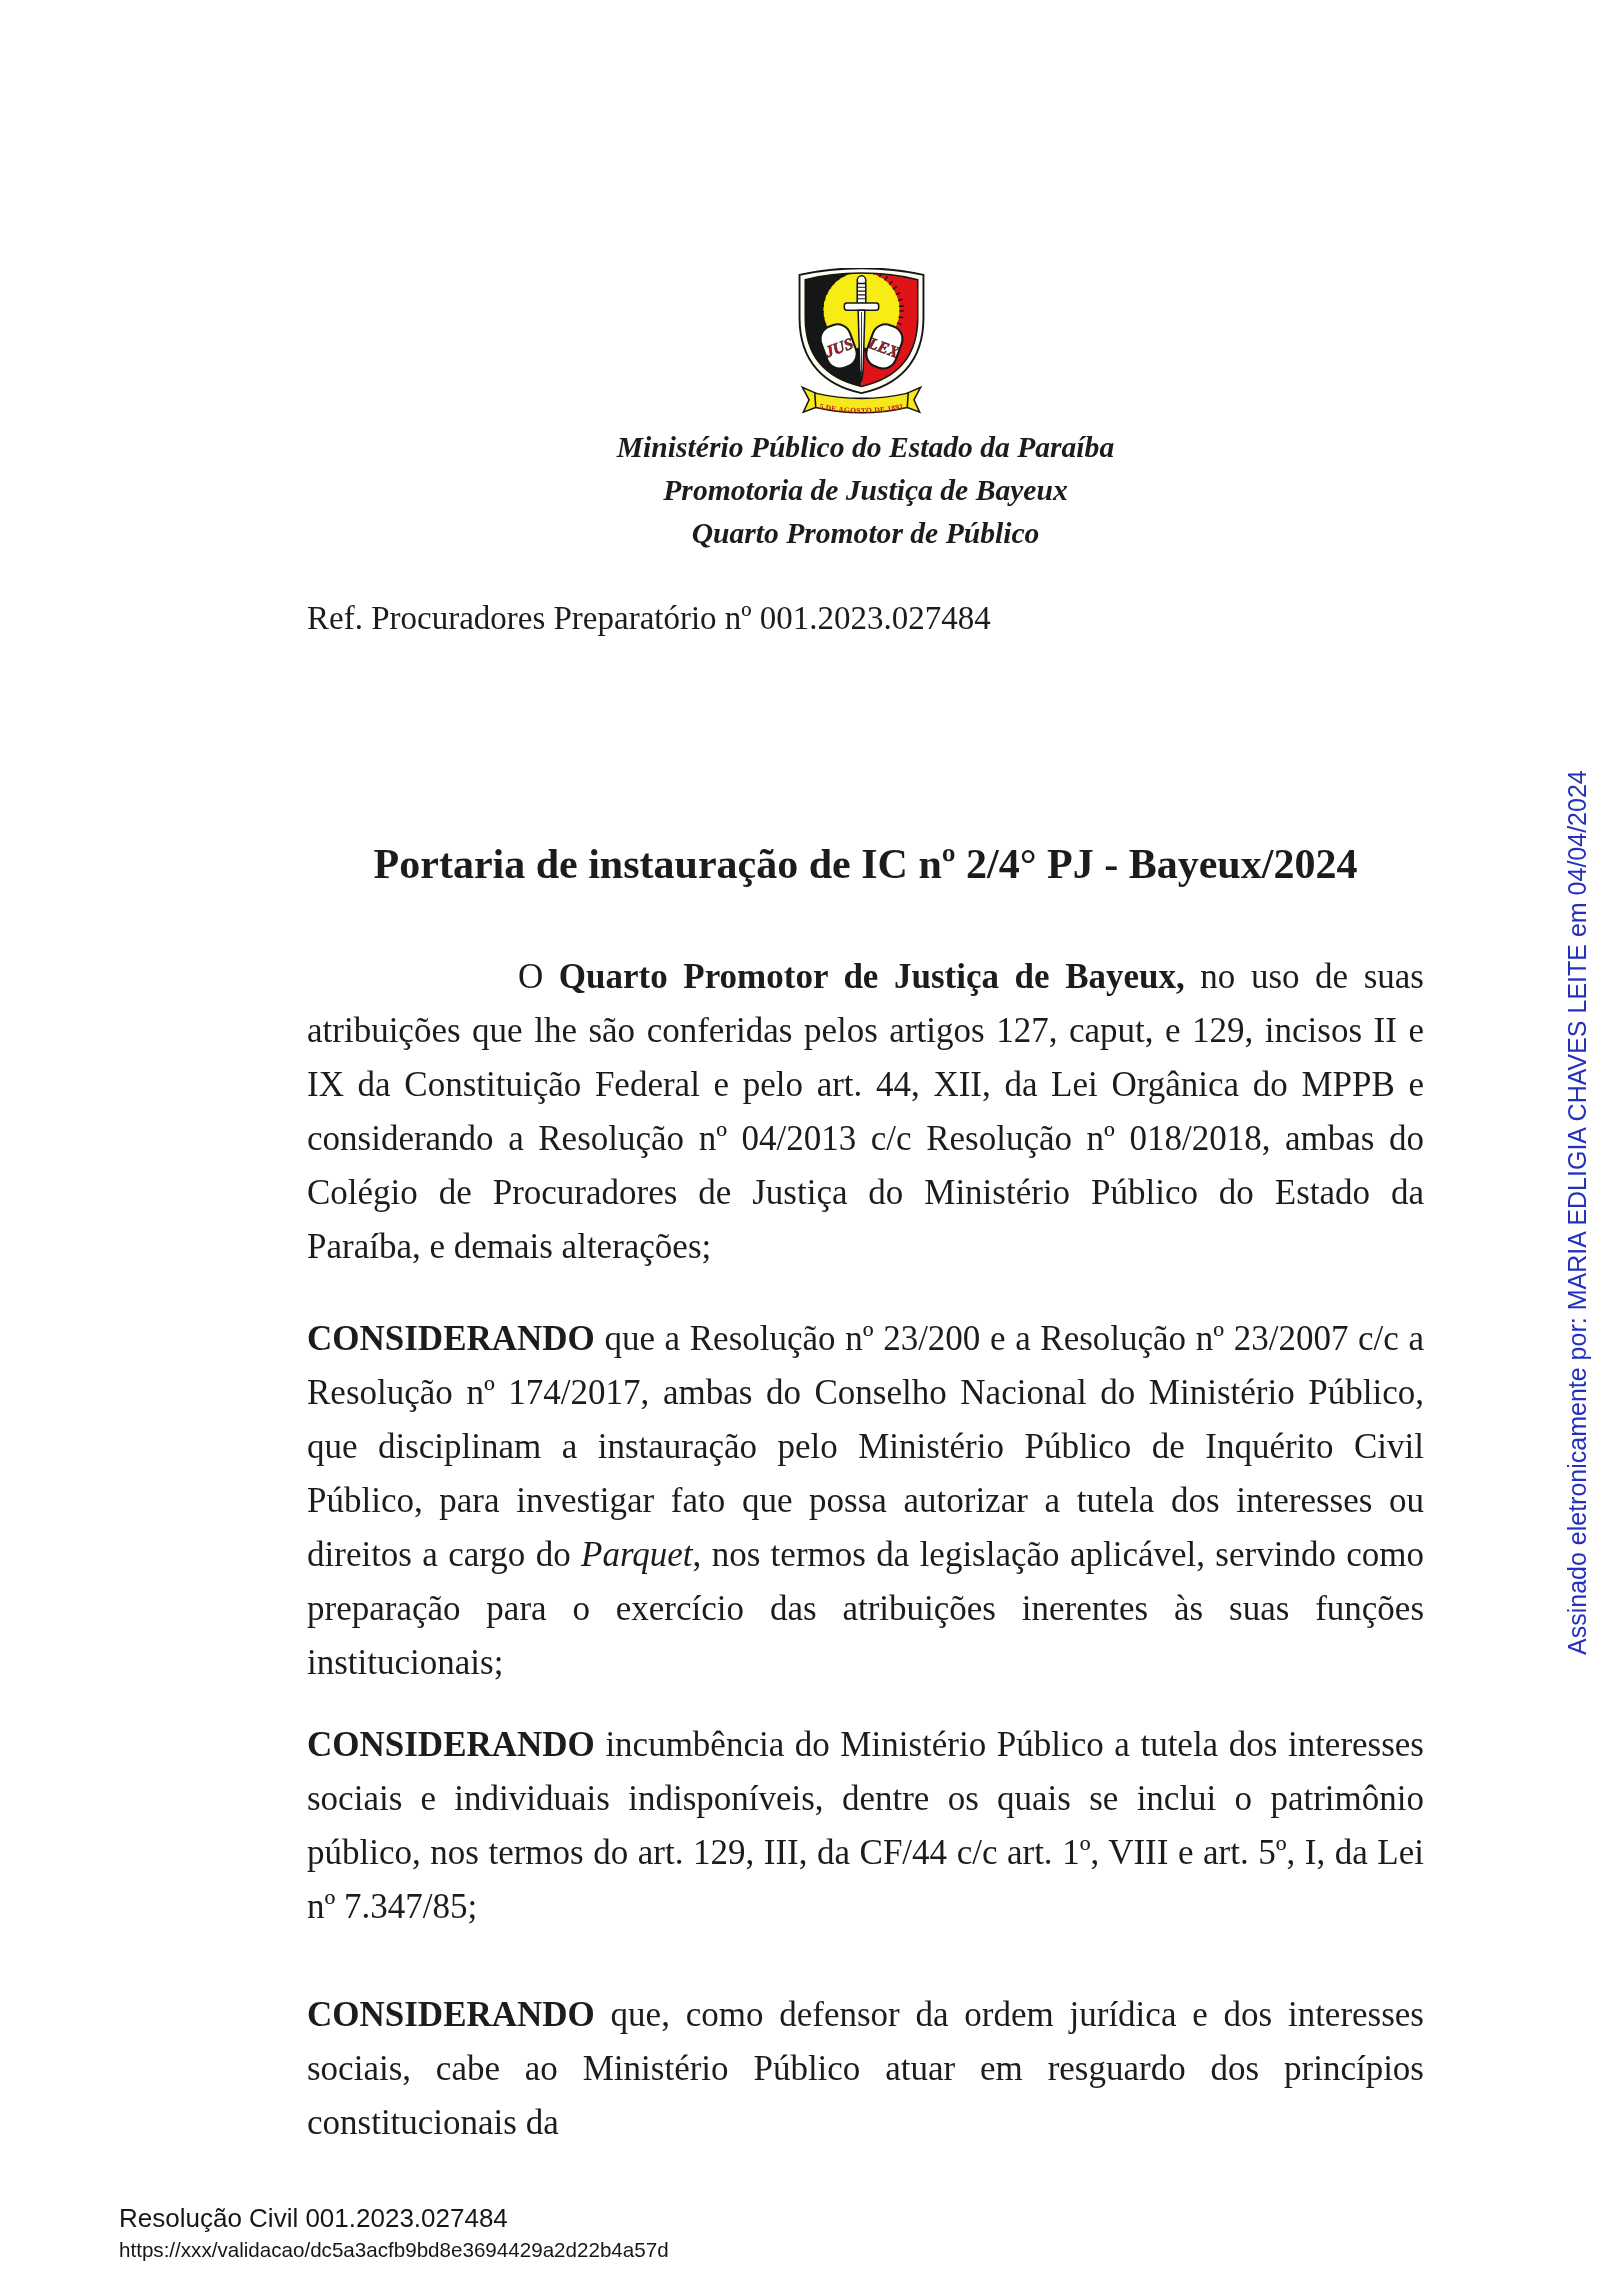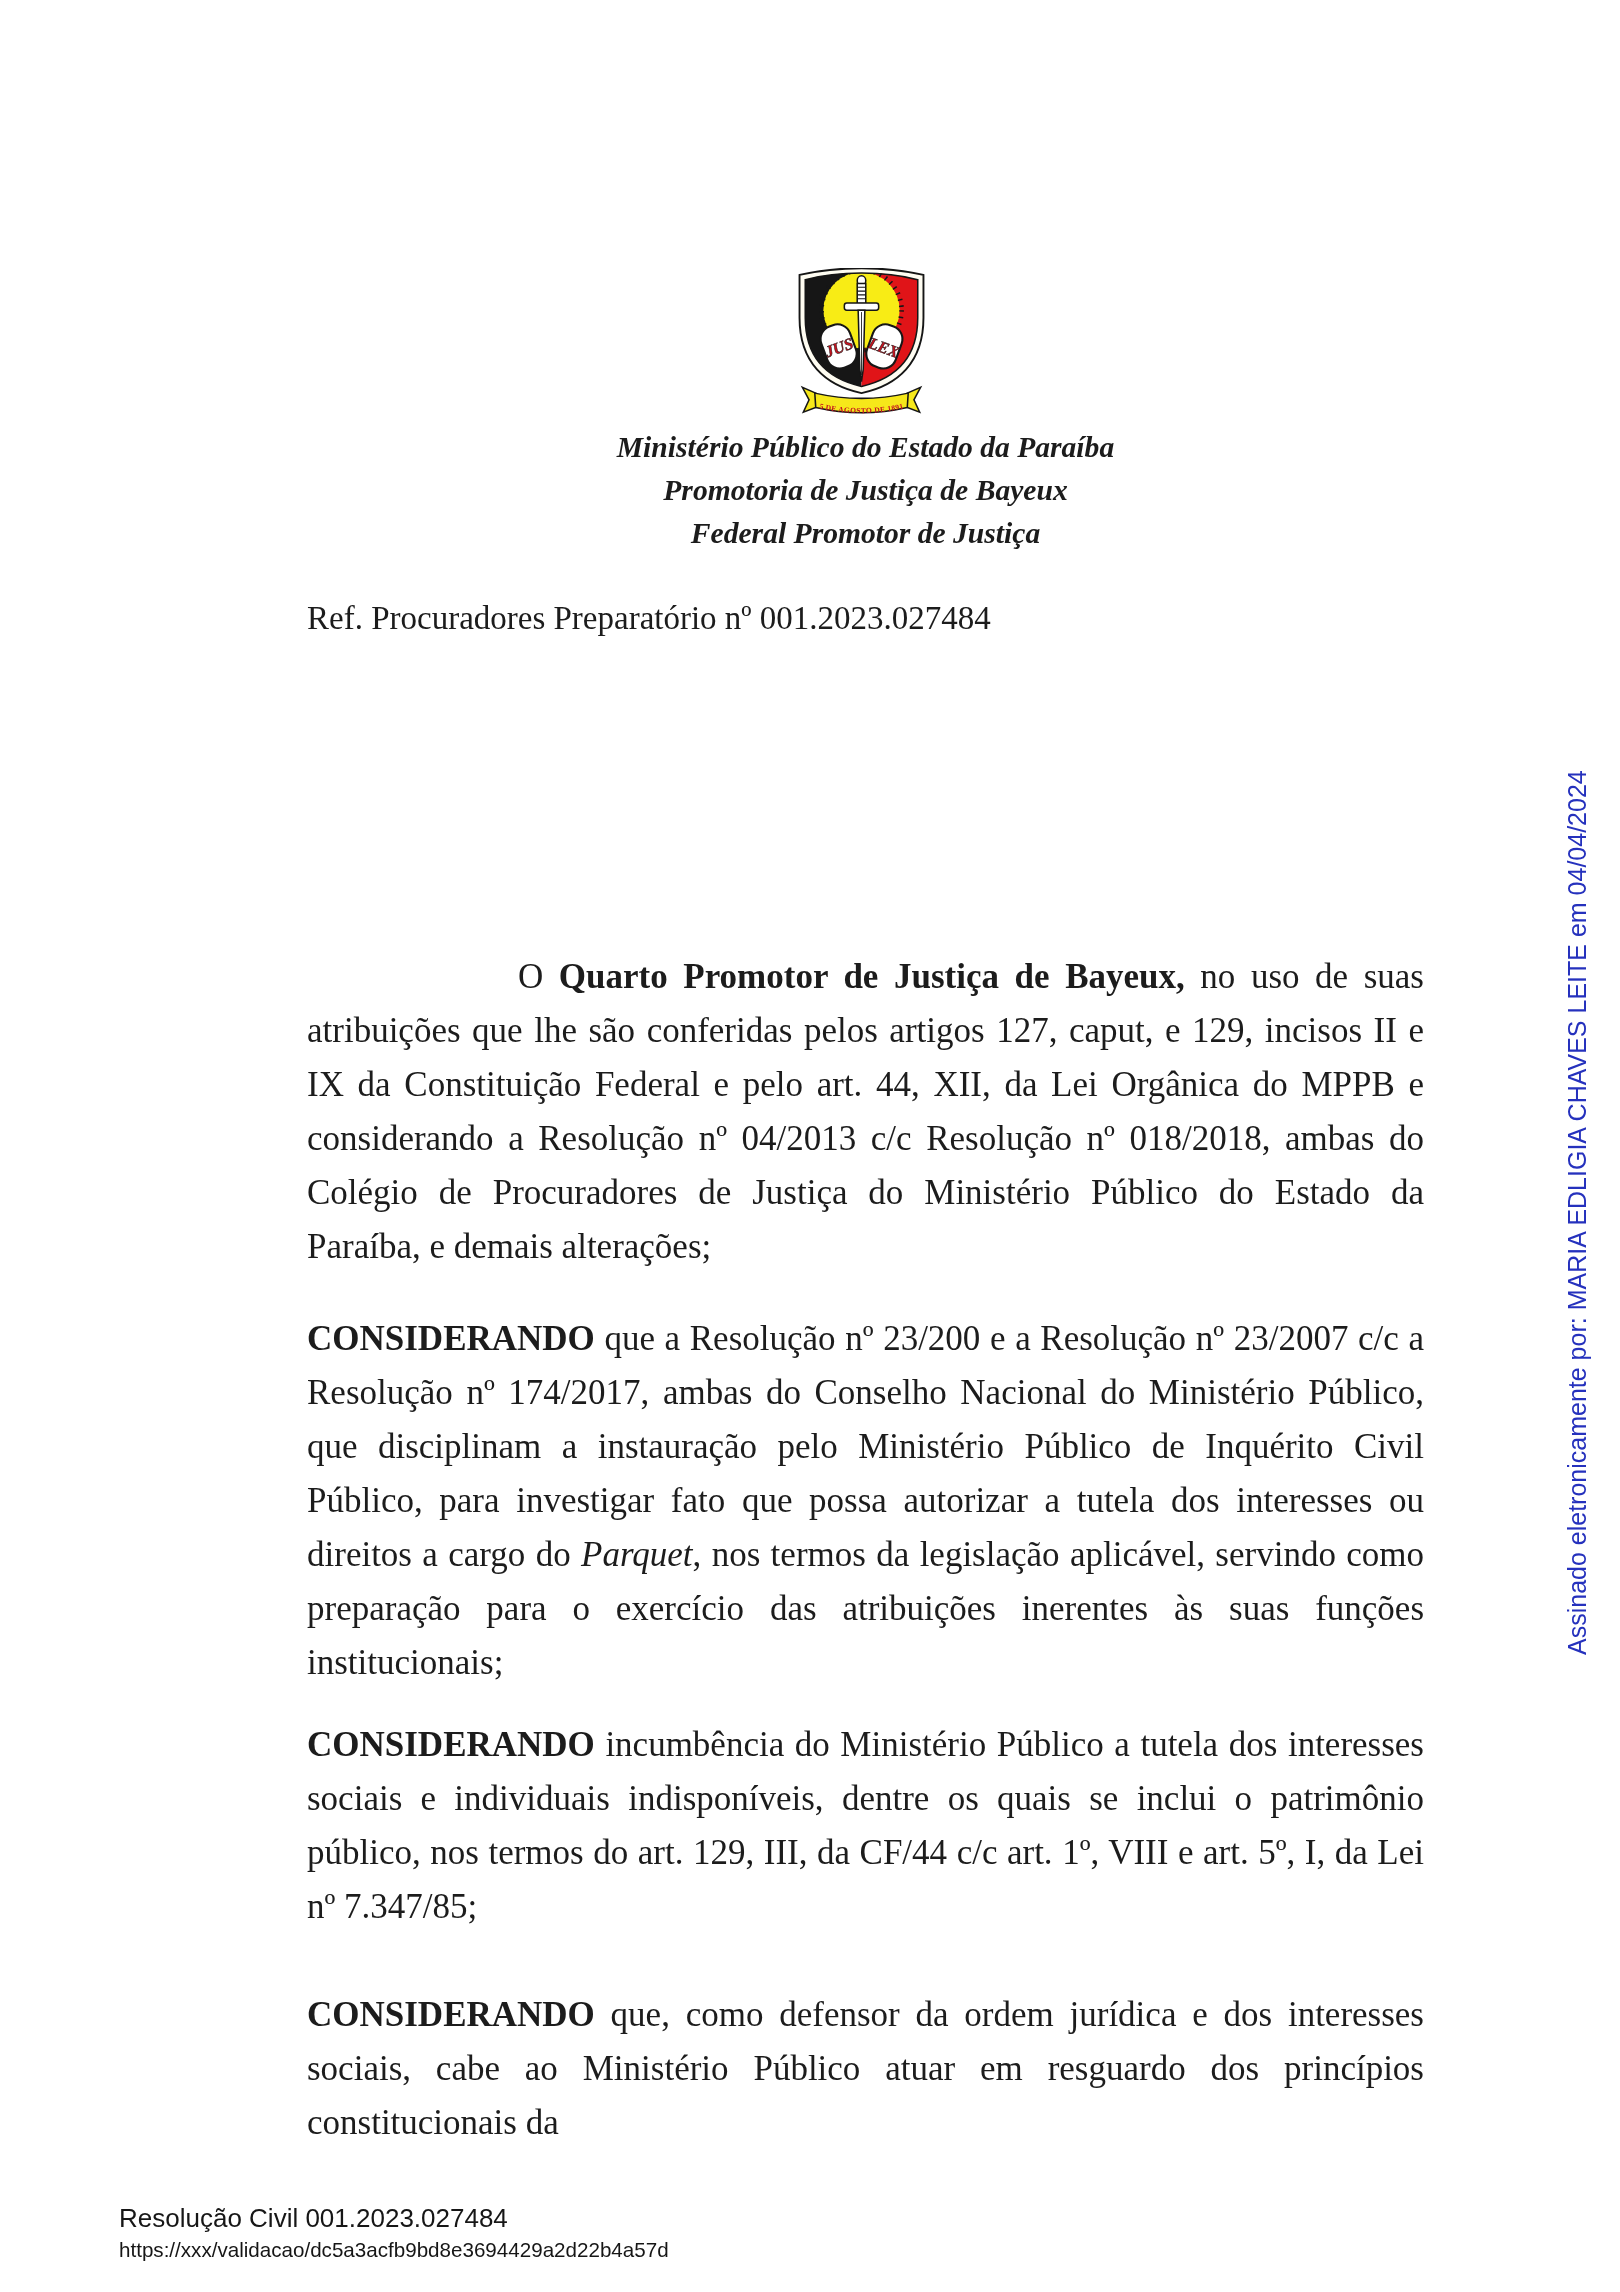--- a/index.html
+++ b/index.html
@@ -136,25 +136,26 @@
       <path d="M26,131 Q75,142 124,131 L123,146 Q75,157 27,146 Z" fill="#f6e81a" stroke="#161616" stroke-width="1.6"></path>
       <text font-family="Liberation Serif, serif" font-size="8" font-weight="bold" fill="#c41420" letter-spacing="0.3">
         <textPath href="#bannerArc" startOffset="50%" text-anchor="middle">5 DE AGOSTO DE 1891</textPath>
       </text>
     </g>
   </svg>
 
   <div class="org-header">
     <div>Ministério Público do Estado da Paraíba</div>
     <div>Promotoria de Justiça de Bayeux</div>
-    <div>Federal Promotor de Justiça</div>
+    <div>Quarto Promotor de Público</div>
   </div>
 
   <div class="ref-line">Ref. Procuradores Preparatório nº 001.2023.027484</div>
 
+  <h1 class="doc-title">Portaria de instauração de IC nº 2/4° PJ - Bayeux/2024</h1>
 
   <div class="doc-body">
       <p class="indent"><span>O </span><span class="b">Quarto Promotor de Justiça de Bayeux,</span><span> no uso de suas atribuições que lhe são conferidas pelos artigos 127, caput, e 129, incisos II e IX da Constituição Federal e pelo art. 44, XII, da Lei Orgânica do MPPB e considerando a Resolução nº 04/2013 c/c Resolução nº 018/2018, ambas do Colégio de Procuradores de Justiça do Ministério Público do Estado da Paraíba, e demais alterações;</span></p>
       <p><span class="b">CONSIDERANDO</span><span> que a Resolução nº 23/200 e a Resolução nº 23/2007 c/c a Resolução nº 174/2017, ambas do Conselho Nacional do Ministério Público, que disciplinam a instauração pelo Ministério Público de Inquérito Civil Público, para investigar fato que possa autorizar a tutela dos interesses ou direitos a cargo do </span><span class="i">Parquet</span><span>, nos termos da legislação aplicável, servindo como preparação para o exercício das atribuições inerentes às suas funções institucionais;</span></p>
       <p><span class="b">CONSIDERANDO</span><span> incumbência do Ministério Público a tutela dos interesses sociais e individuais indisponíveis, dentre os quais se inclui o patrimônio público, nos termos do art. 129, III, da CF/44 c/c art. 1º, VIII e art. 5º, I, da Lei nº 7.347/85;</span></p>
       <p><span class="b">CONSIDERANDO</span><span> que, como defensor da ordem jurídica e dos interesses sociais, cabe ao Ministério Público atuar em resguardo dos princípios constitucionais da</span></p>
     </div>
 
   <div class="signature-sidebar" style="color: rgb(37, 49, 189);">Assinado eletronicamente por: MARIA EDLIGIA CHAVES LEITE em 04/04/2024</div>
 

